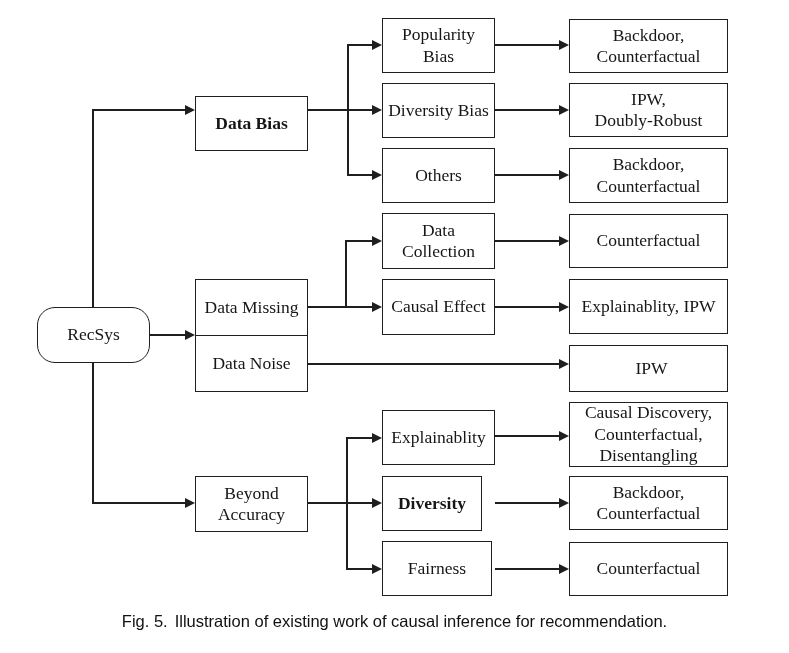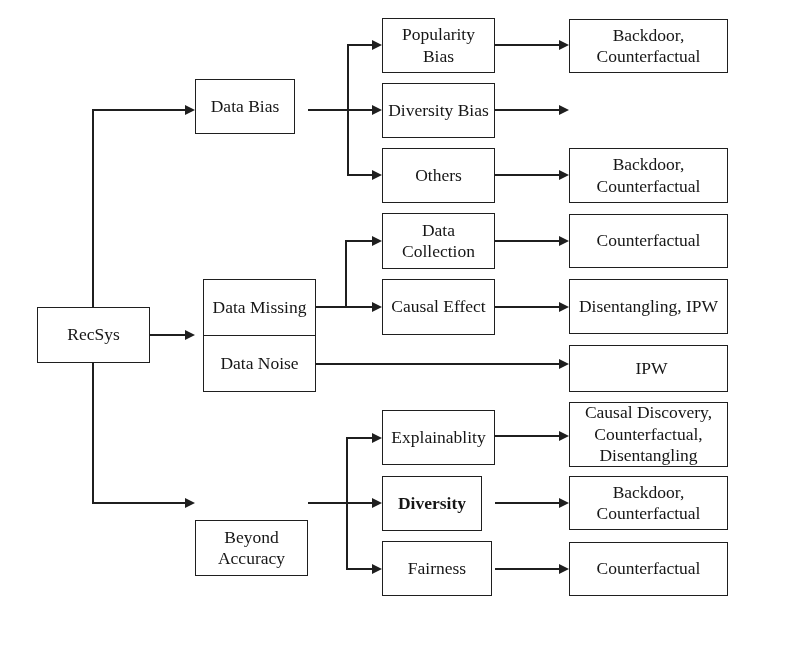--- a/index.html
+++ b/index.html
@@ -27,21 +27,20 @@
     z-index: 2;
   }
   .stack {
     position: absolute;
     box-sizing: border-box;
     border: 1.5px solid #1f1f1f;
     background: #ffffff;
     display: flex;
     flex-direction: column;
     z-index: 2;
-    margin-left: 8px;
   }
   .stack .cell {
     flex: 1;
     display: flex;
     align-items: center;
     justify-content: center;
     text-align: center;
     font-size: 17.5px;
     line-height: 1.22;
   }
@@ -68,49 +67,51 @@
     font-size: 16.5px;
     color: #111111;
   }
   .caption .cap-text { margin-left: 7px; }
 </style>
 </head>
 <body>
 
 <div id="canvas">
 
-  <div class="node" style="left:37px; top:307px; width:113px; height:56px;">RecSys</div>
+  <div class="node" style="left:37px; top:307px; width:113px; height:56px;border-radius:18px;">RecSys</div>
 
-  <div class="node" style="left:195px; top:79px; width:100px; height:55px;">Data Bias</div>
+  <div class="node" style="left:195px; top:96px; width:113px; height:55px;font-weight:bold;">Data Bias</div>
 
   <div class="stack" style="left:195px; top:279px; width:113px; height:113px;">
     <div class="cell top">Data Missing</div>
     <div class="cell">Data Noise</div>
   </div>
 
-  <div class="node" style="left:195px; top:476px; width:113px; height:56px;margin-top:44px;">Beyond
+  <div class="node" style="left:195px; top:476px; width:113px; height:56px;">Beyond
 Accuracy</div>
 
   <div class="node" style="left:382px; top:18px; width:113px; height:55px;">Popularity
 Bias</div>
   <div class="node" style="left:382px; top:83px; width:113px; height:55px;">Diversity Bias</div>
   <div class="node" style="left:382px; top:148px; width:113px; height:55px;">Others</div>
   <div class="node" style="left:382px; top:213px; width:113px; height:56px;">Data
 Collection</div>
   <div class="node" style="left:382px; top:279px; width:113px; height:56px;">Causal Effect</div>
   <div class="node" style="left:382px; top:410px; width:113px; height:55px;">Explainablity</div>
   <div class="node" style="left:382px; top:476px; width:100px; height:55px;font-weight:bold;">Diversity</div>
   <div class="node" style="left:382px; top:541px; width:110px; height:55px;">Fairness</div>
 
   <div class="node" style="left:569px; top:19px; width:159px; height:54px;">Backdoor,
 Counterfactual</div>
+  <div class="node" style="left:569px; top:83px; width:159px; height:54px;">IPW,
+Doubly-Robust</div>
   <div class="node" style="left:569px; top:148px; width:159px; height:55px;">Backdoor,
 Counterfactual</div>
   <div class="node" style="left:569px; top:214px; width:159px; height:54px;">Counterfactual</div>
-  <div class="node" style="left:569px; top:279px; width:159px; height:55px;">Disentangling, IPW</div>
+  <div class="node" style="left:569px; top:279px; width:159px; height:55px;">Explainablity, IPW</div>
   <div class="node" style="left:569px; top:345px; width:159px; height:47px;padding-left:6px;">IPW</div>
   <div class="node" style="left:569px; top:402px; width:159px; height:65px;">Causal Discovery,
 Counterfactual,
 Disentangling</div>
   <div class="node" style="left:569px; top:476px; width:159px; height:54px;">Backdoor,
 Counterfactual</div>
   <div class="node" style="left:569px; top:542px; width:159px; height:54px;">Counterfactual</div>
 
   <div class="edge" style="left:92px; top:109px; width:2px; height:199px;"></div>
   <div class="edge" style="left:92px; top:363px; width:2px; height:141px;"></div>
@@ -167,14 +168,17 @@
 
   <div class="edge" style="left:495px; top:435px; width:65px; height:2px;"></div>
   <div class="arrow" style="left:559px; top:431px;"></div>
 
   <div class="edge" style="left:495px; top:502px; width:65px; height:2px;"></div>
   <div class="arrow" style="left:559px; top:498px;"></div>
 
   <div class="edge" style="left:495px; top:568px; width:65px; height:2px;"></div>
   <div class="arrow" style="left:559px; top:564px;"></div>
 
+  <div class="caption">
+    <span>Fig. 5.</span><span class="cap-text">Illustration of existing work of causal inference for recommendation.</span>
+  </div>
 
 </div>
 
 </body></html>

